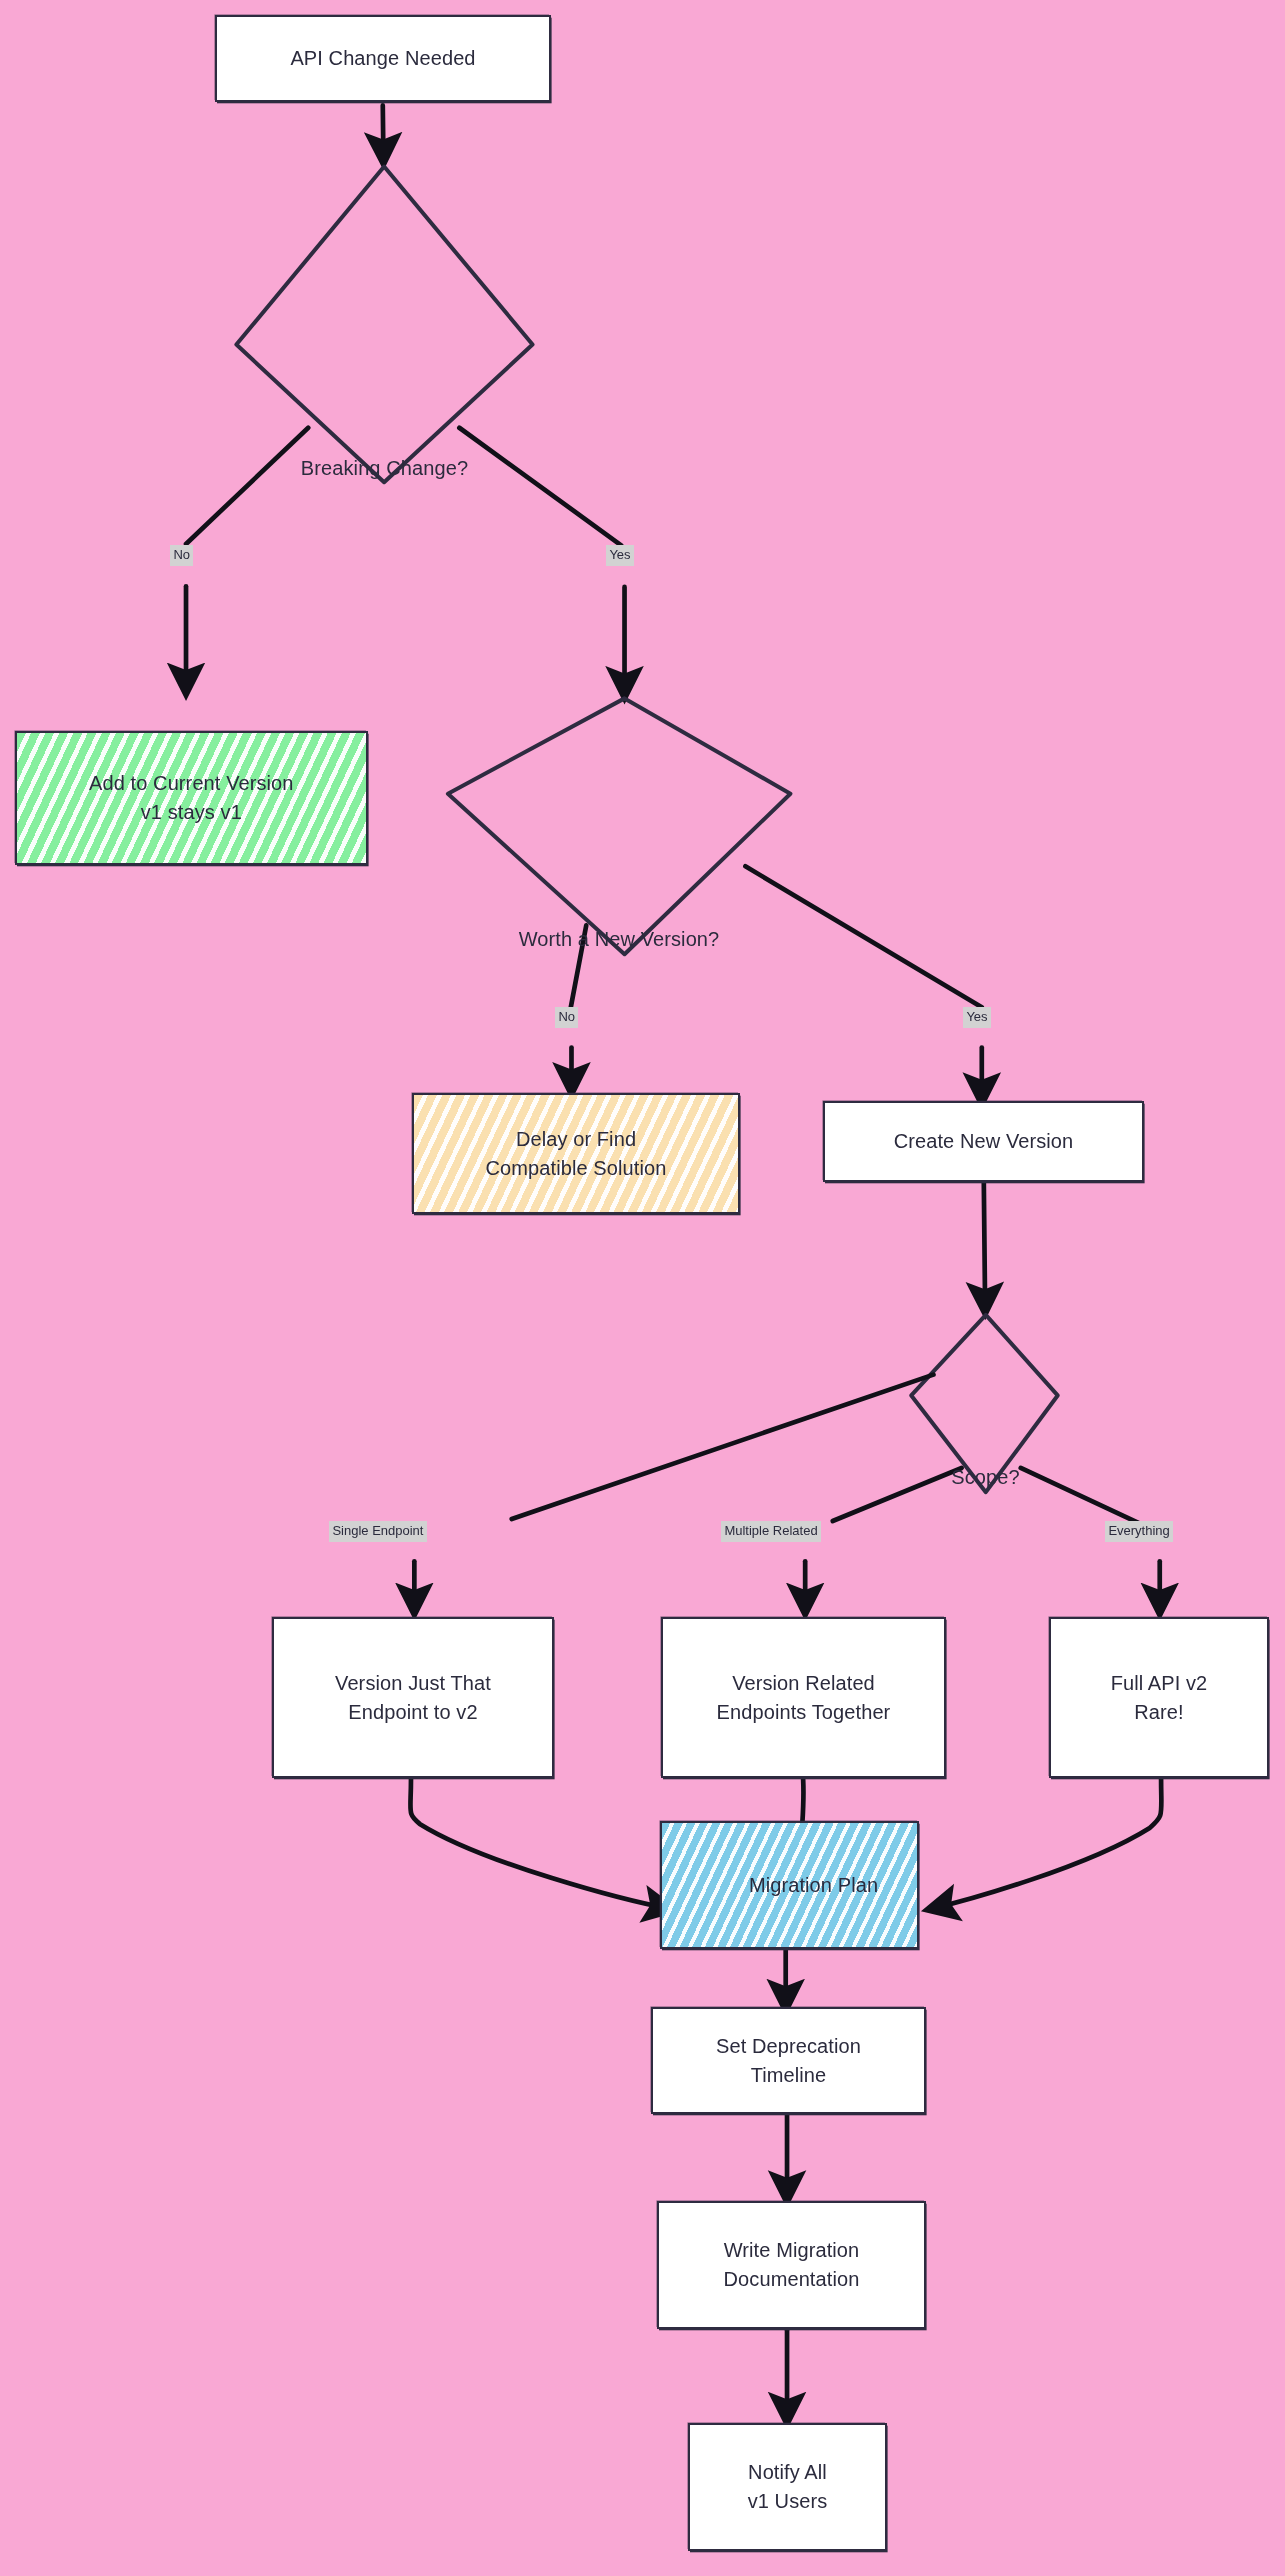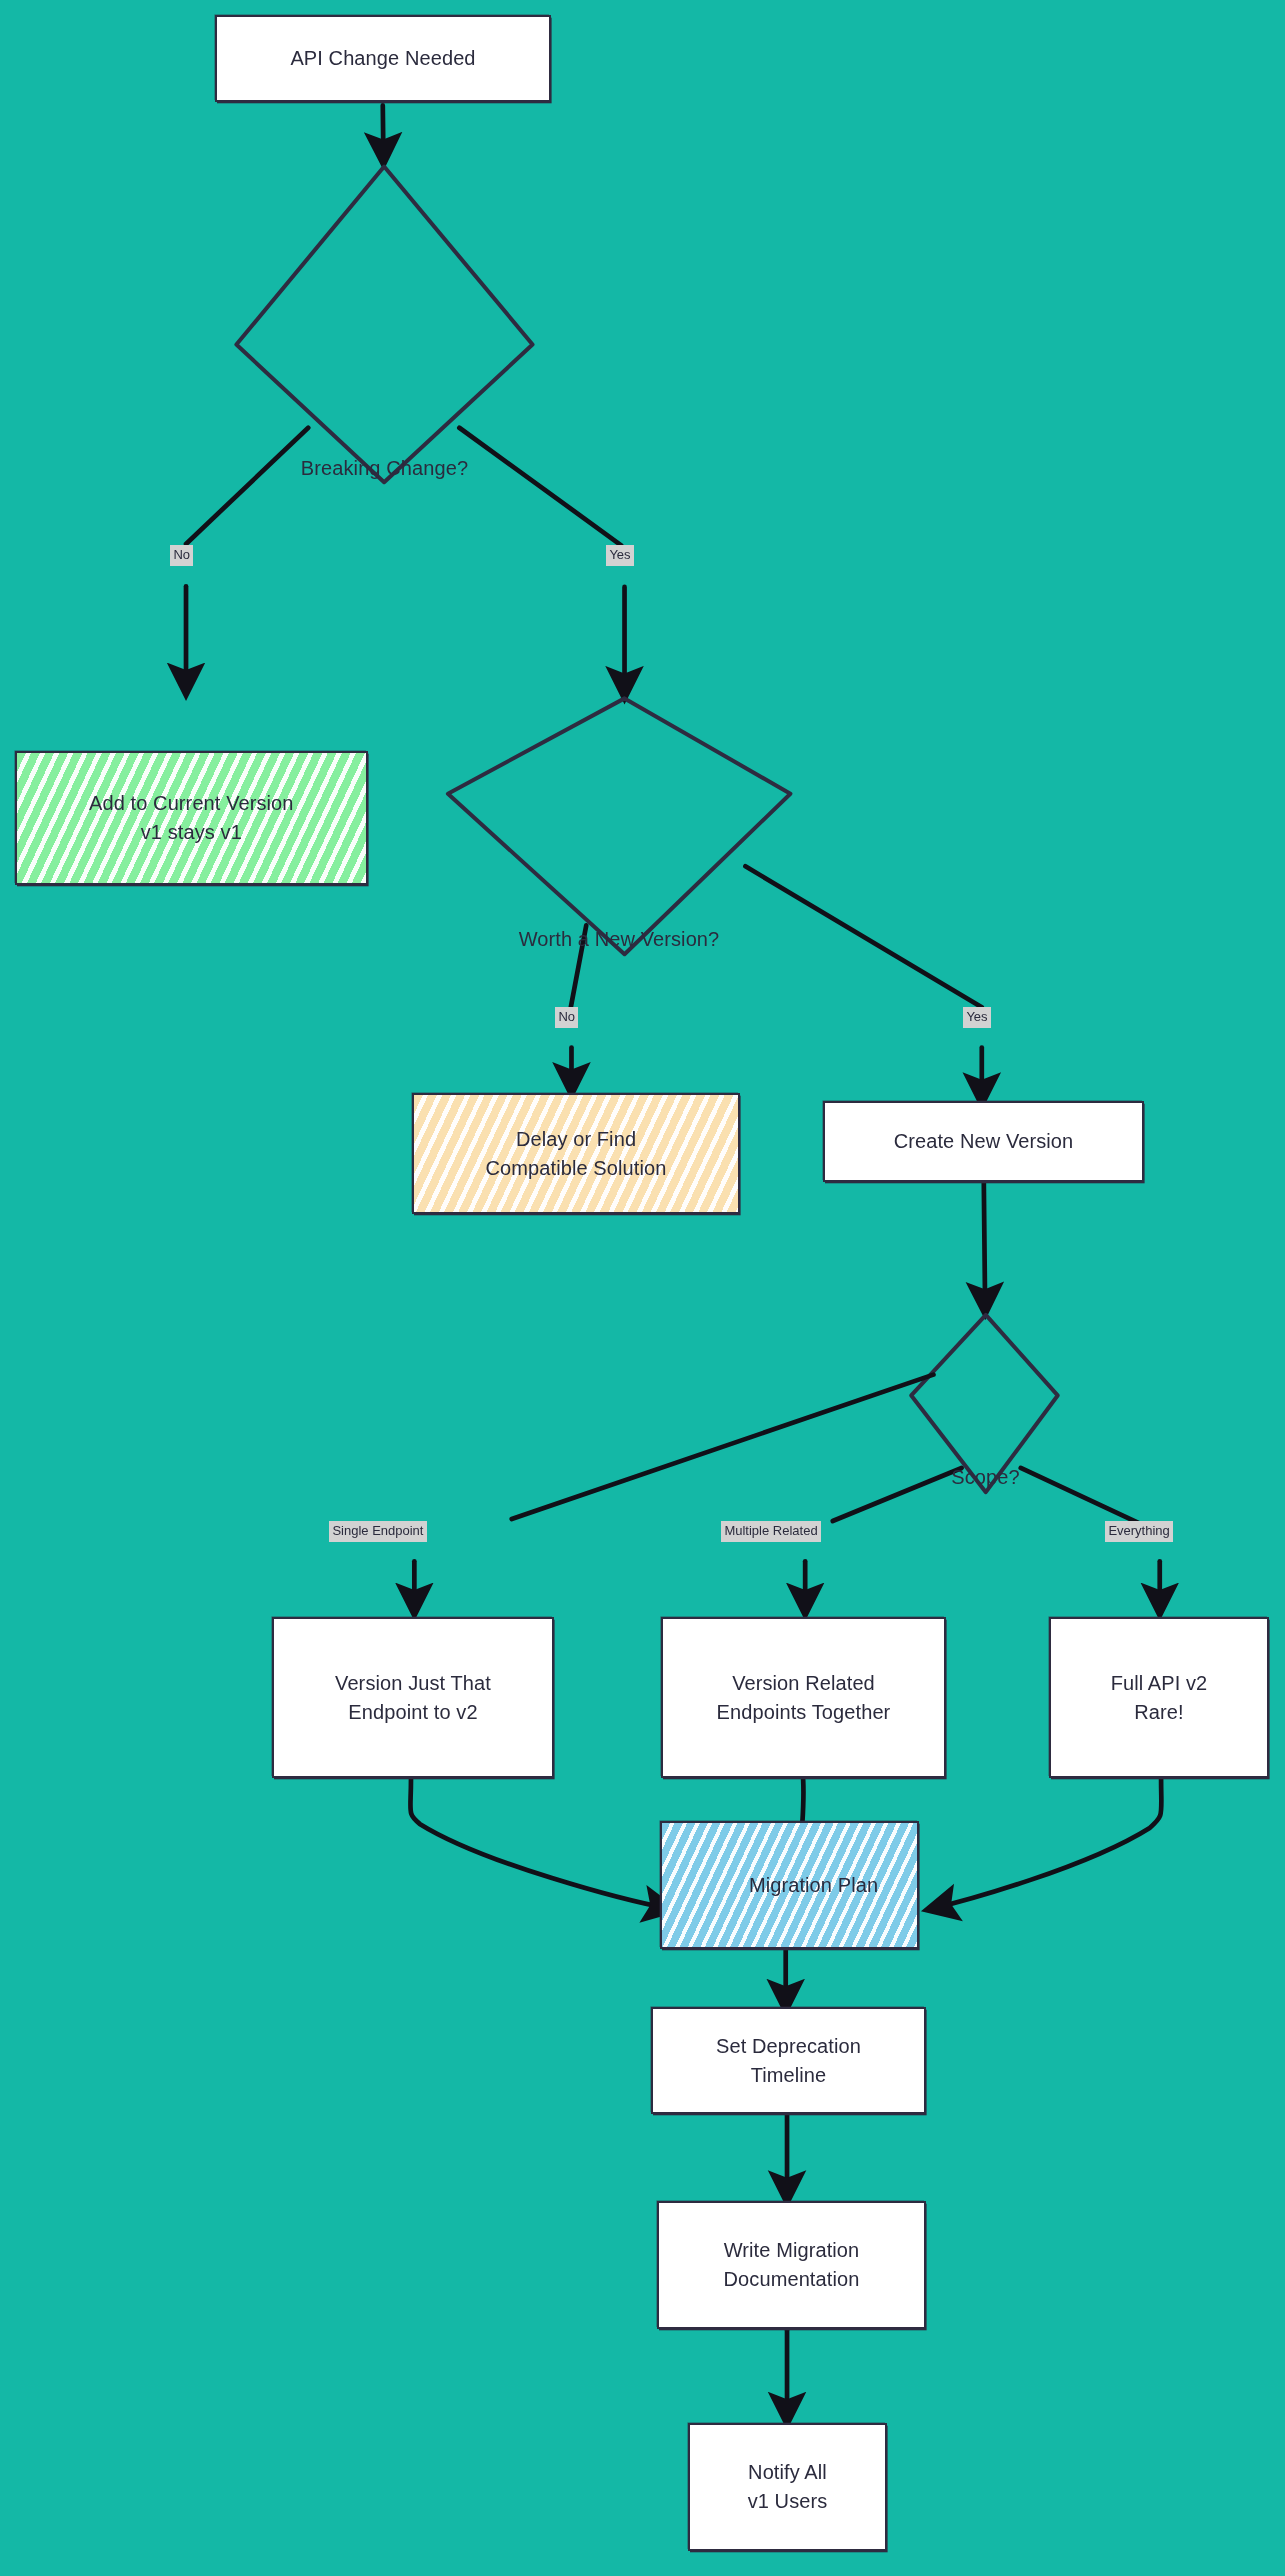--- a/index.html
+++ b/index.html
@@ -4,21 +4,21 @@
 <style>
   html, body {
     margin: 0;
     padding: 0;
     background: #ffffff;
   }
   #stage {
     position: relative;
     width: 1286px;
     height: 2576px;
-    background: #14b8a6;
+    background: #f9a8d4;
     font-family: "Liberation Sans", sans-serif;
     overflow: hidden;
   }
   svg#wires {
     position: absolute;
     left: 0; top: 0;
     width: 1286px;
     height: 2576px;
     pointer-events: none;
   }
@@ -37,21 +37,21 @@
     z-index: 5;
   }
   .node .ln { display: block; white-space: nowrap; }
 
   
   .rect {
     border: 2.7px solid #2e2b40;
     background: #ffffff;
     box-shadow: 1.3px 2px 0 -0.7px #2e2b40, -1.3px -1.3px 0 -0.7px rgba(46,43,64,.55);
   }
-  .rect.green  { background-color: #86ef9e; background-image: repeating-linear-gradient(115deg, rgba(255,255,255,0) 0 8px, rgba(255,255,255,.95) 8px 12.8px); margin-top: 20px; }
+  .rect.green  { background-color: #86ef9e; background-image: repeating-linear-gradient(115deg, rgba(255,255,255,0) 0 8px, rgba(255,255,255,.95) 8px 12.8px); }
   .rect.orange { background-color: #fae0b0; background-image: repeating-linear-gradient(115deg, rgba(255,255,255,0) 0 8px, rgba(255,255,255,.95) 8px 12.8px); }
   .rect.blue   { background-color: #7ecbe8; background-image: repeating-linear-gradient(115deg, rgba(255,255,255,0) 0 7.4px, rgba(255,255,255,.95) 7.4px 11.4px); }
 
   
   .diamond {
     background: transparent;
     border: none;
     justify-content: flex-end;
   }
 

